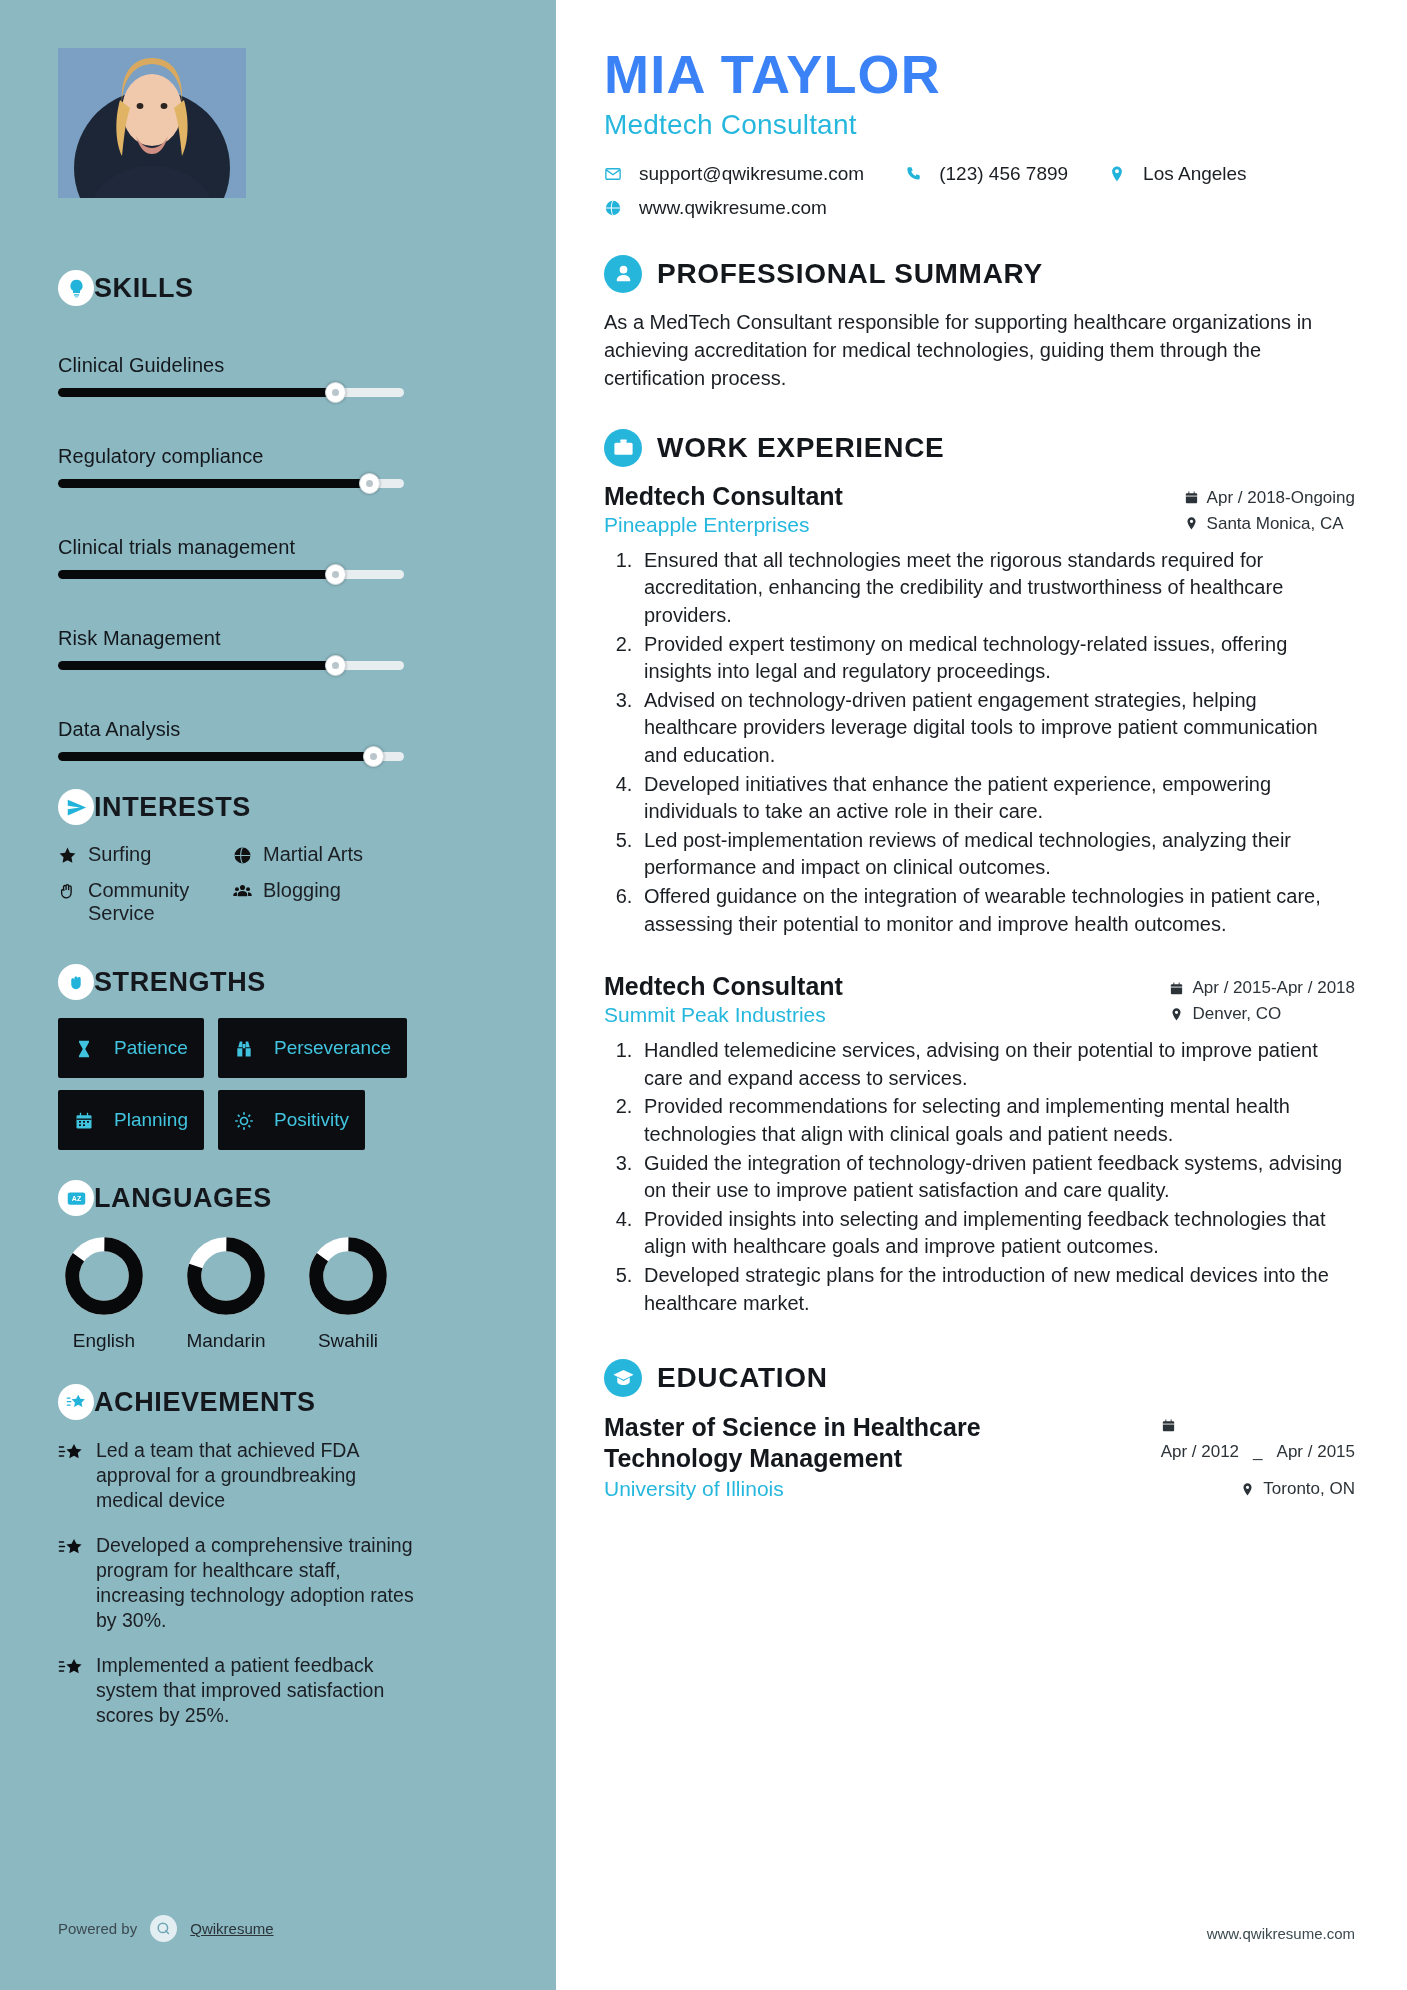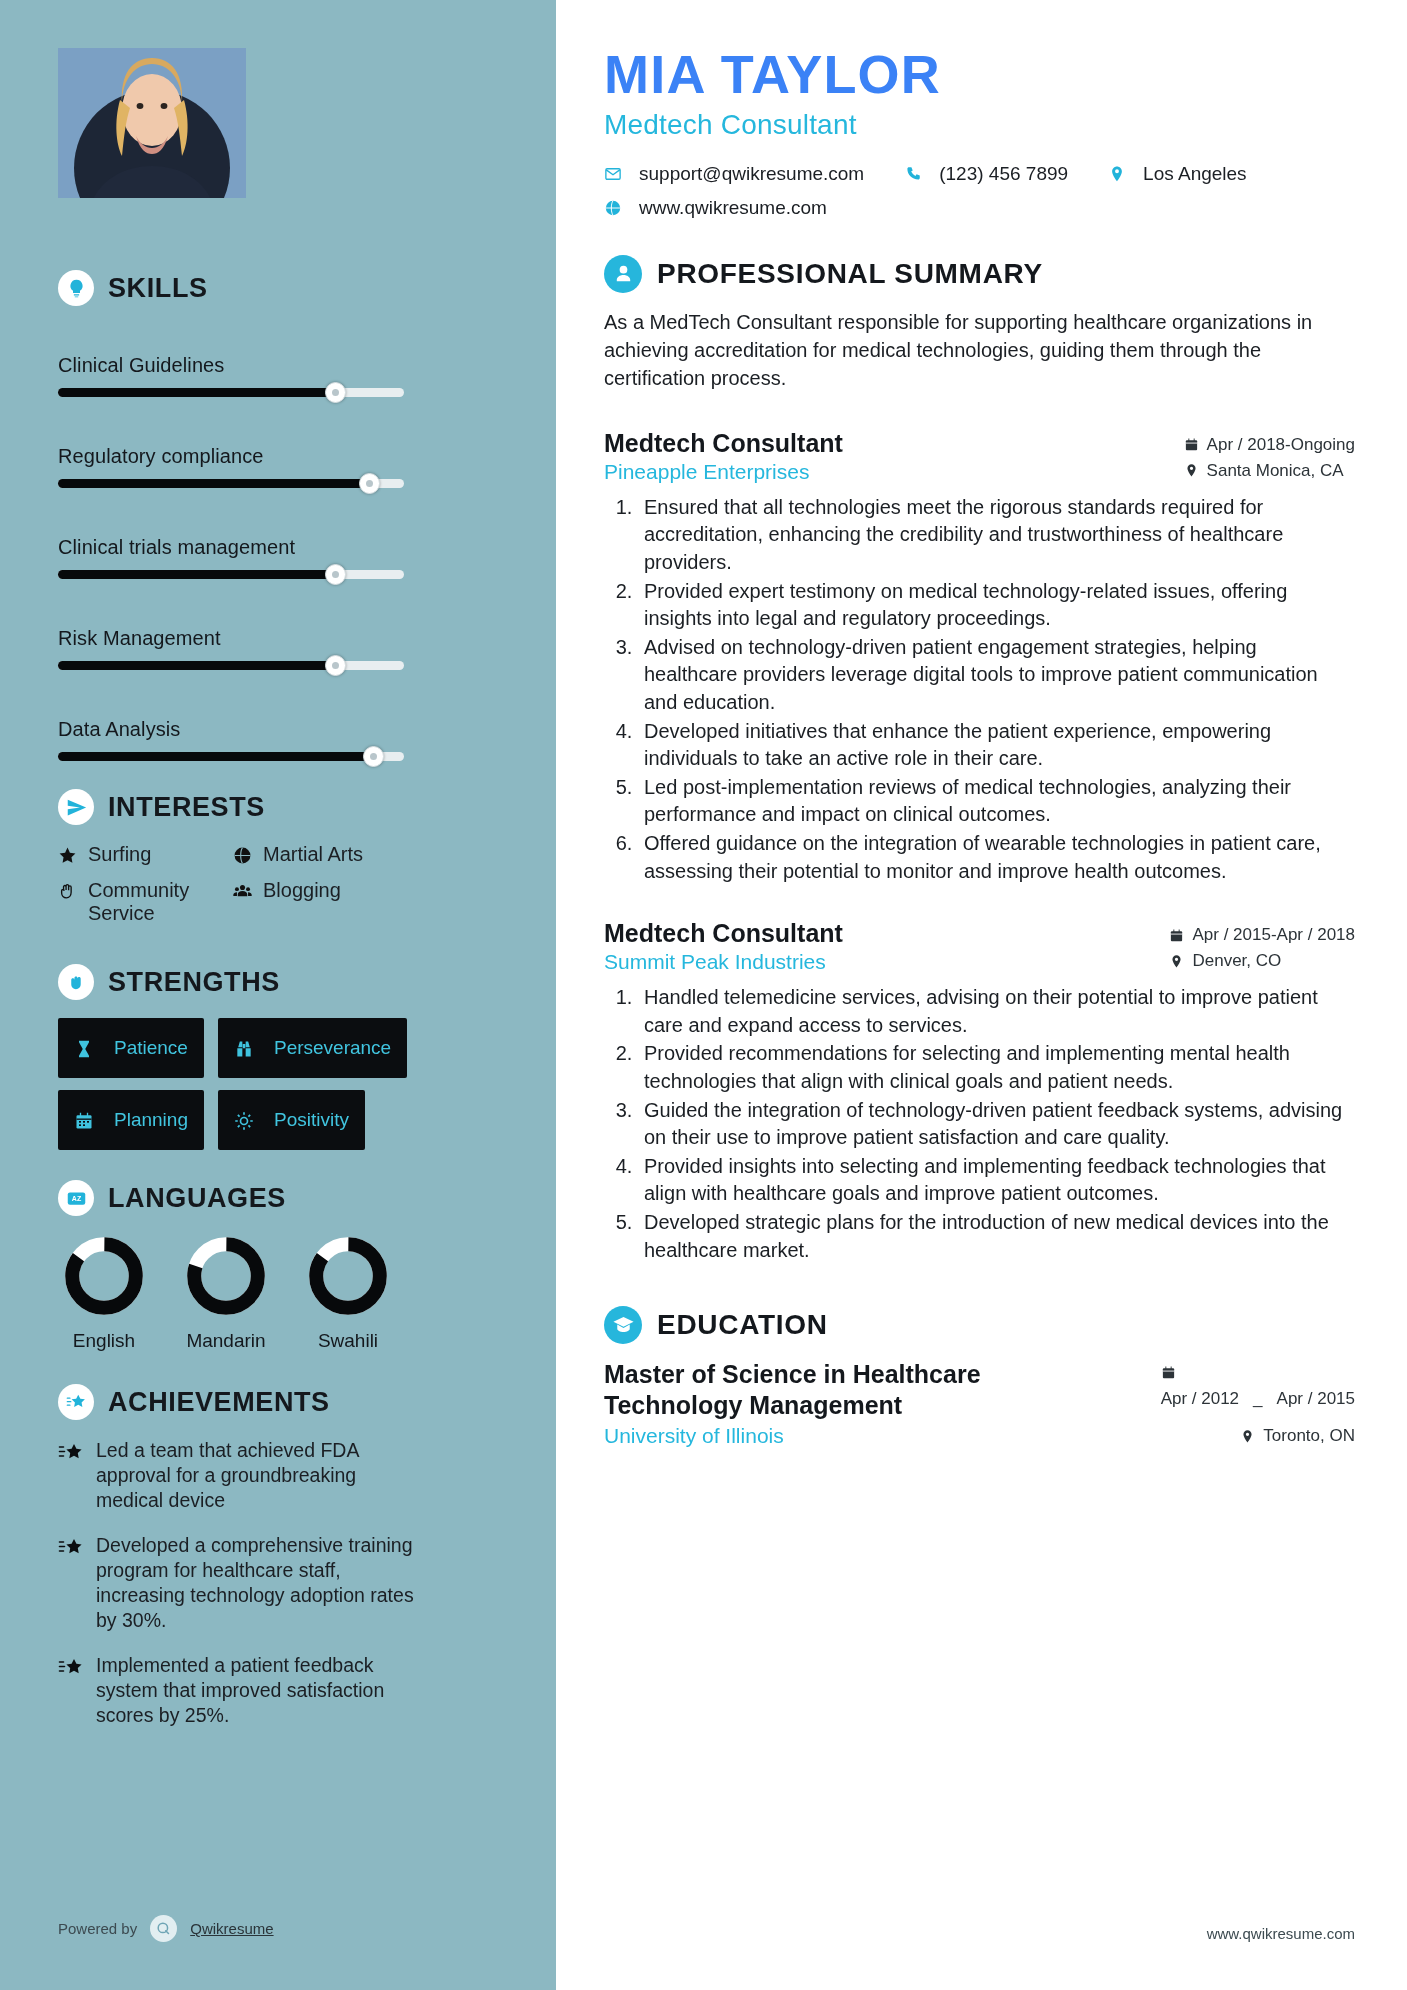--- a/index.html
+++ b/index.html
@@ -23,21 +23,21 @@
   .photo {
     width:188px; height:150px;
     background:#6f93b8;
     overflow:hidden;
     position:relative;
     margin-bottom:72px;
   }
   .photo svg { display:block; width:100%; height:100%; }
 
   .sec-head {
-    display:flex; align-items:center; gap:14px;
+    display:flex; align-items:center; 
     margin-bottom:18px;
   }
   .sec-badge {
     width:36px;height:36px;border-radius:50%;
     background:#ffffff;
     display:flex;align-items:center;justify-content:center;
     flex:0 0 36px;
   }
   .sec-badge svg { width:21px;height:21px; }
   .sec-title {
@@ -448,20 +448,30 @@
               <circle cx="12" cy="8" r="4"></circle>
               <path d="M12 13.5c-4 0-7 2.4-7 5.3V20h14v-1.2c0-2.9-3-5.3-7-5.3z"></path>
             </svg>
         </div>
         <div class="msec-title">PROFESSIONAL SUMMARY</div>
       </div>
       <p class="summary">As a MedTech Consultant responsible for supporting healthcare organizations in achieving accreditation for medical technologies, guiding them through the certification process.</p>
     </section>
 
     <section class="msec">
+      <div class="msec-head">
+        <div class="msec-badge">
+          <svg viewBox="0 0 24 24" fill="#fff">
+              <rect x="2.5" y="7" width="19" height="12.5" rx="1.6"></rect>
+              <path d="M9 5.5h6v2h-6z"></path>
+              <rect x="8.6" y="3.6" width="6.8" height="2.4" rx=".8"></rect>
+            </svg>
+        </div>
+        <div class="msec-title">WORK EXPERIENCE</div>
+      </div>
 
       <div class="job">
         <div class="job-top">
           <div>
             <div class="job-title">Medtech Consultant</div>
             <div class="job-company">Pineapple Enterprises</div>
           </div>
           <div class="job-meta">
             <div class="job-date">
               <svg viewBox="0 0 24 24" fill="#2c3338">

